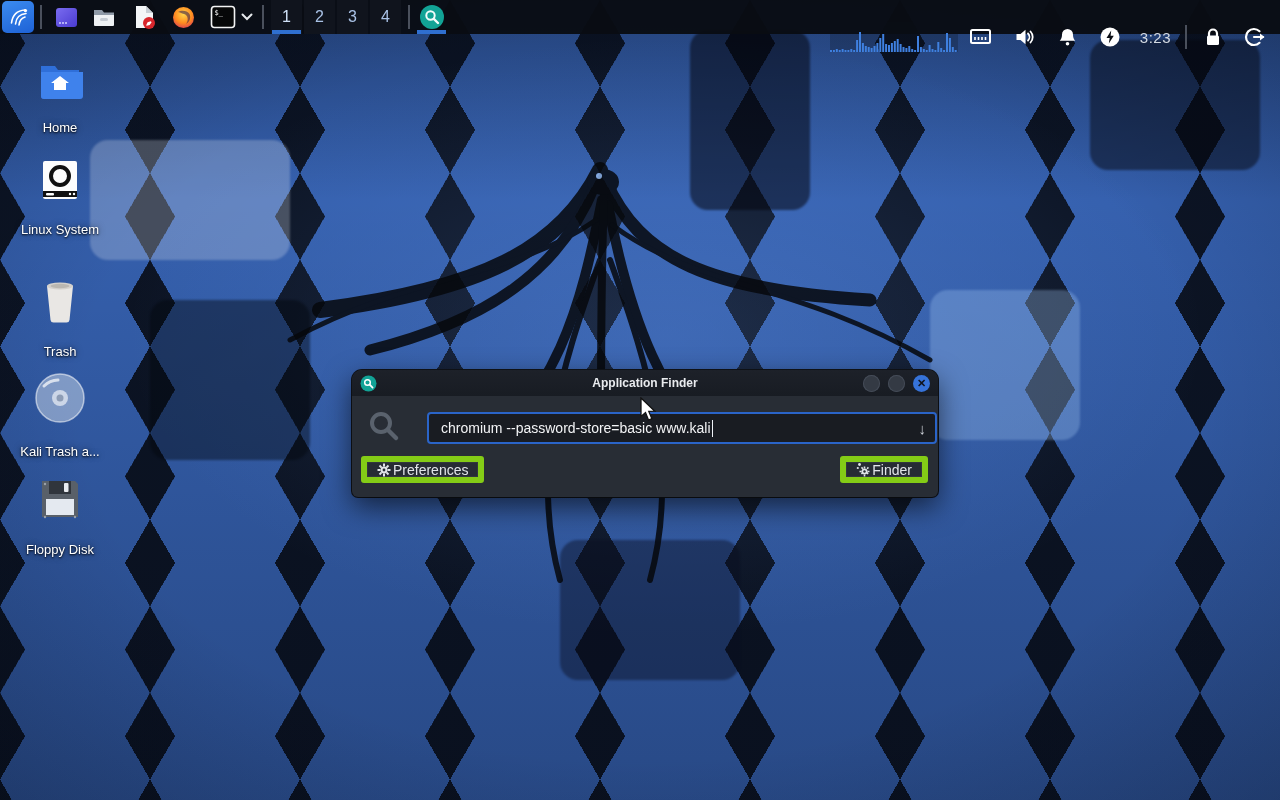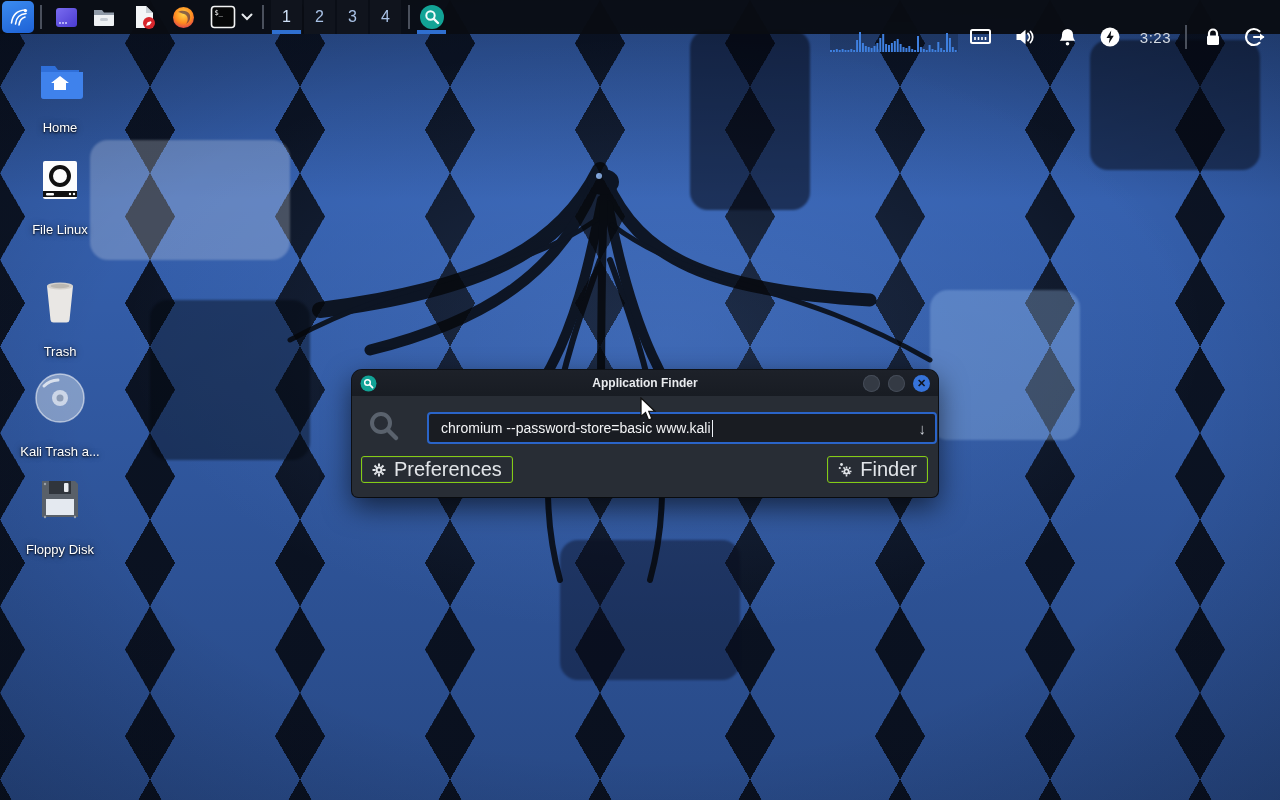--- a/index.html
+++ b/index.html
@@ -81,23 +81,23 @@
     position:absolute; left:75px; top:16px; width:510px; height:32px;
     background:#191c22; border:2px solid #2a64c8; border-radius:4px;
     display:flex; align-items:center; padding:0 30px 0 12px;
     font-size:14px; color:#f3f4f6; white-space:nowrap; overflow:hidden;
   }
   .caret { display:inline-block; width:1.5px; height:17px; background:#eef2f8; margin-left:1px; }
   #input-arrow { position:absolute; right:9px; top:50%; transform:translateY(-50%);
                  font-size:15px; color:#cfd3da; }
   .fbtn {
     position:absolute; top:60px; height:27px; background:#272c34;
-    border:1px solid #84cc16; box-shadow:inset 0 0 0 1px rgba(255,255,255,0.05);
-    border-radius:3px; display:flex; align-items:center; gap:8px;
-    padding:0 10px; font-size:20px; color:#e2e5e9;
+    border:6px solid #84cc16; box-shadow:inset 0 0 0 1px rgba(255,255,255,0.05);
+    border-radius:3px; display:flex; align-items:center; gap:2px;
+    padding:0 10px; font-size:14px; color:#e2e5e9;
   }
   #prefs-btn { left:9px; }
   #launch-btn { right:10px; }
 
   #mouse-cursor { position:absolute; left:638px; top:397px; z-index:60; }
 </style>
 </head>
 <body>
 
 <div id="wallpaper"></div>
@@ -335,21 +335,21 @@
   <div class="glyph">
     <svg width="44" height="44" viewBox="0 0 44 44">
       <rect x="5" y="3" width="34" height="38" rx="2" fill="#fdfdfd"></rect>
       <circle cx="22" cy="18" r="9" fill="none" stroke="#111" stroke-width="4"></circle>
       <rect x="5" y="33" width="34" height="6" fill="#111"></rect>
       <rect x="8" y="35" width="8" height="2.5" rx="1" fill="#fff"></rect>
       <circle cx="32" cy="36" r="1.2" fill="#fff"></circle>
         <circle cx="36" cy="36" r="1.2" fill="#fff"></circle>
     </svg>
   </div>
-  <div class="lbl">File Linux</div>
+  <div class="lbl">Linux System</div>
 </div>
 
 <div class="dicon" style="top:278px;">
   <div class="glyph">
     <svg width="44" height="46" viewBox="0 0 44 46">
       <path d="M9 8 h26 l-3.5 34 a3 3 0 0 1 -3 2.5 h-13 a3 3 0 0 1 -3 -2.5 Z" fill="#e9e7e4"></path>
       <ellipse cx="22" cy="8" rx="13" ry="3.5" fill="#d4d1cc"></ellipse>
       <ellipse cx="22" cy="8" rx="9.5" ry="2.2" fill="#bab7b1"></ellipse>
     </svg>
   </div>

